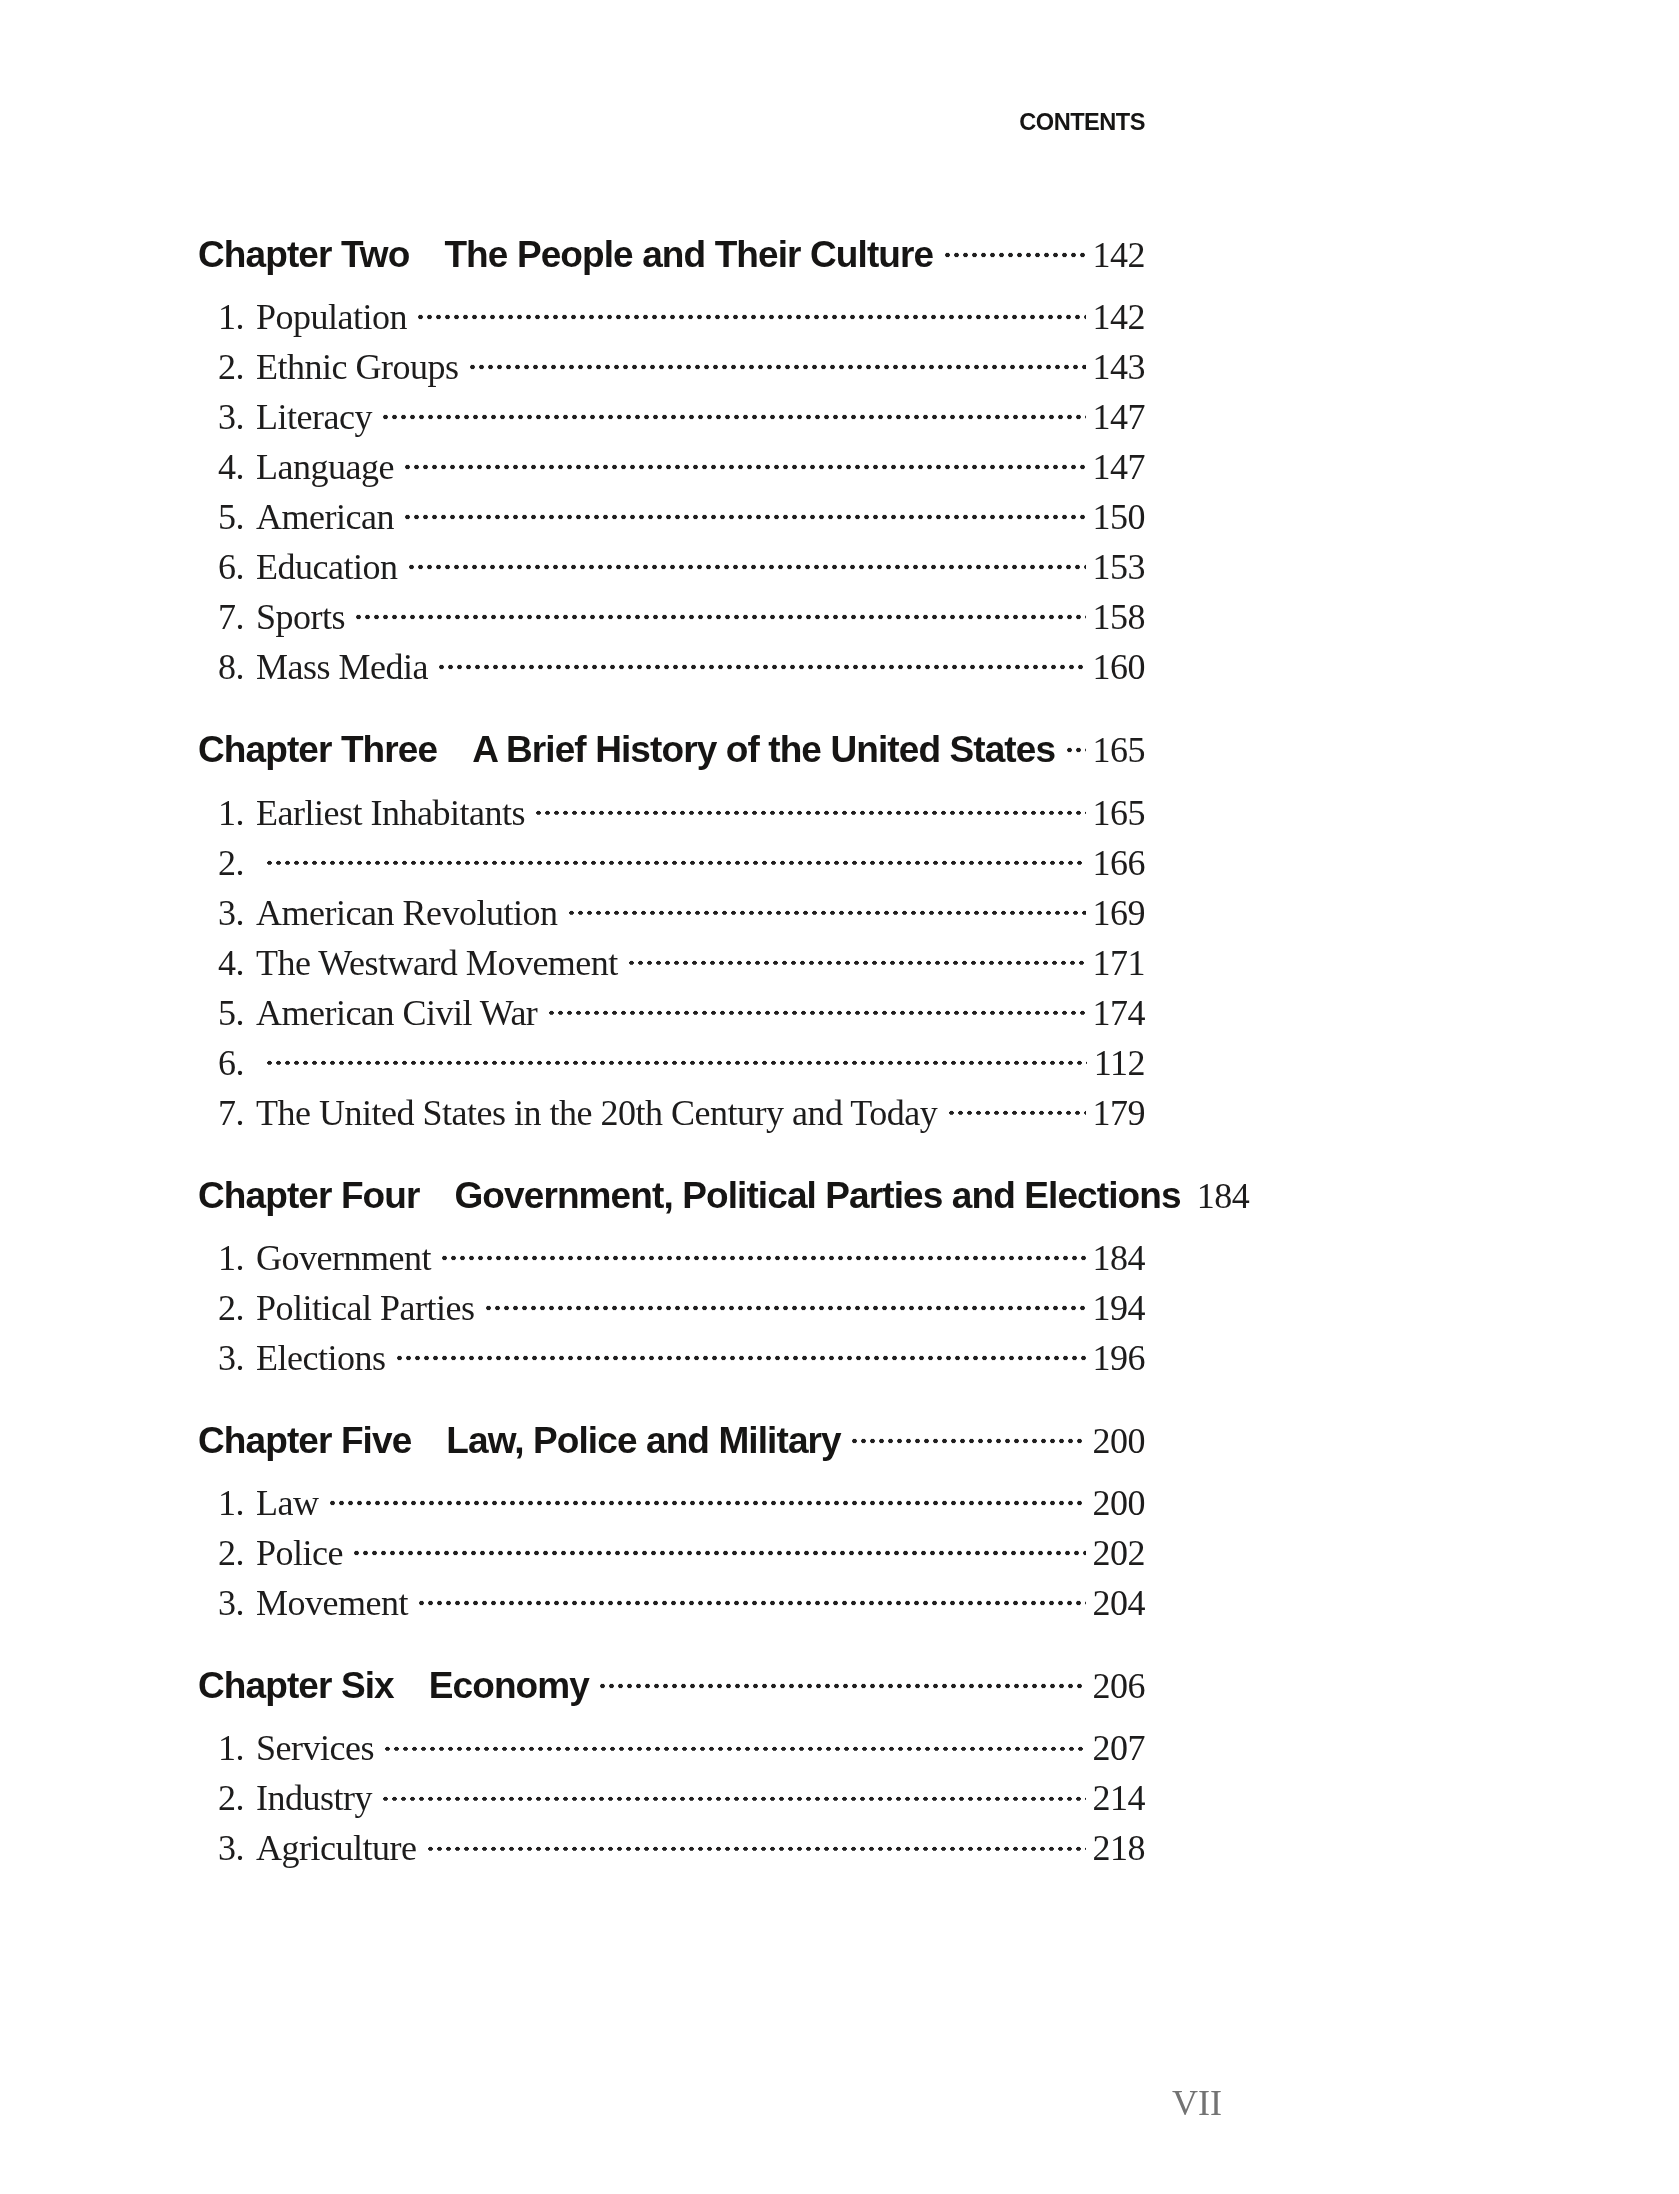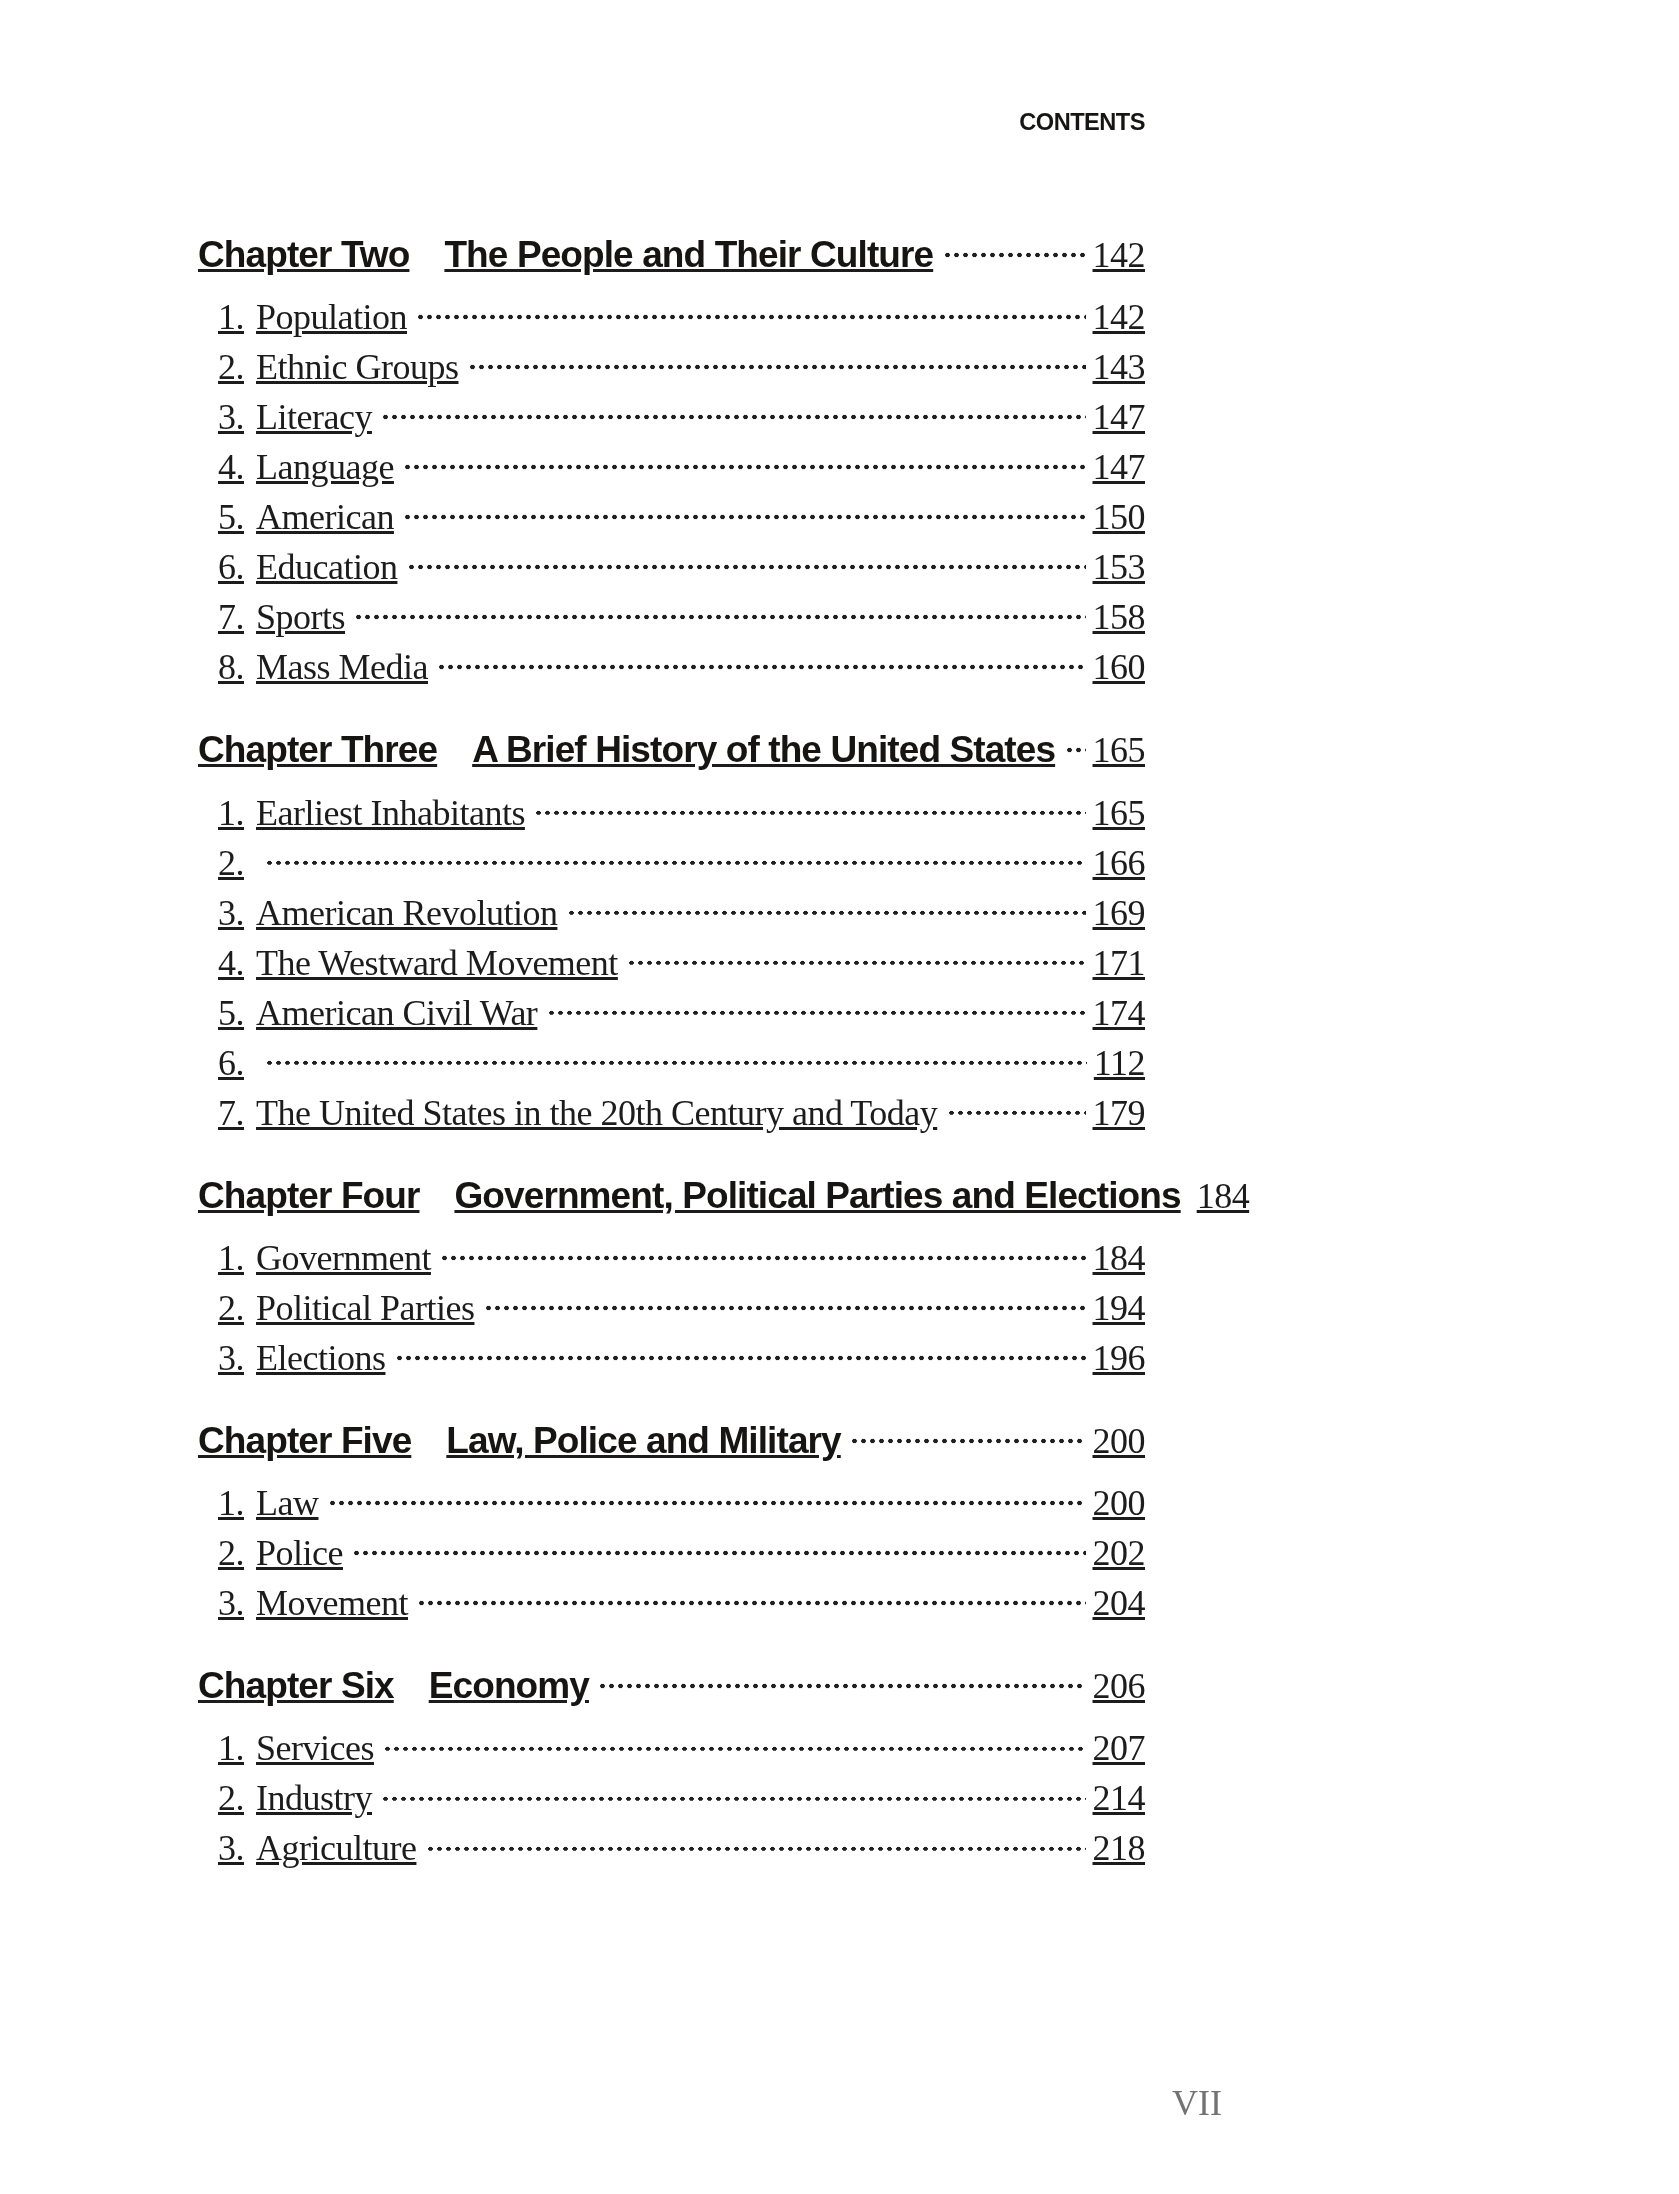--- a/index.html
+++ b/index.html
@@ -17,21 +17,21 @@
   .contents-header {
     font-family: "Liberation Sans", sans-serif;
     font-weight: 700;
     font-size: 23.6px;
     letter-spacing: -0.5px;
     line-height: 28px;
     height: 28px;
     text-align: right;
     color: #161514;
   }
-  .chapter-section { margin-top: 33px; text-decoration: underline; }
+  .chapter-section { margin-top: 33px; }
   .chapter-section.first { margin-top: 94px; }
   .toc-row {
     display: flex;
     height: 50px;
     line-height: 50px;
     white-space: nowrap;
   }
   .chapter-row {
     font-family: "Liberation Sans", sans-serif;
     font-weight: 700;

